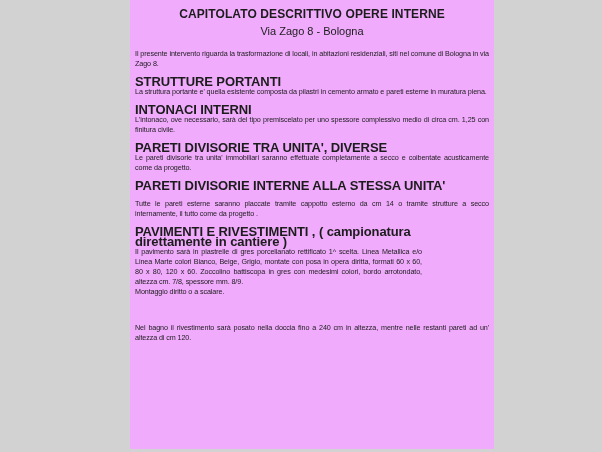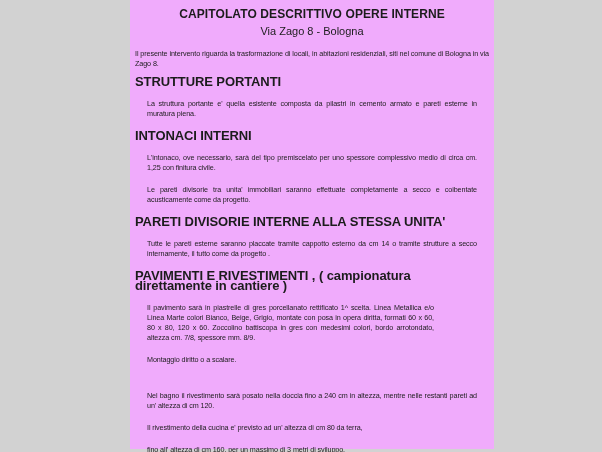--- a/index.html
+++ b/index.html
@@ -30,21 +30,21 @@
     font-size: 11px;
     text-align: center;
     margin-top: 4px;
     line-height: 13px;
   }
   .bodytext, .bodytext p {
     font-size: 7.2px;
     line-height: 10px;
     letter-spacing: -0.1px;
   }
-  p { margin: 12px; }
+  p { margin: 0; }
   .intro {
     margin-top: 11px;
     font-weight: normal;
     text-align: justify;
   }
   .sect { margin-top: 8px; }
   .sect.gap-large { margin-top: 26px; }
   .sect-heading {
     font-weight: bold;
     font-size: 13px;
@@ -68,20 +68,21 @@
     <div class="sect-heading">STRUTTURE PORTANTI</div>
     <p class="just">La struttura portante e' quella esistente composta da pilastri in cemento armato e pareti esterne in muratura piena.</p>
   </div>
 
   <div class="sect bodytext">
     <div class="sect-heading">INTONACI INTERNI</div>
     <p class="just">L'intonaco, ove necessario, sarà del tipo premiscelato per uno spessore complessivo medio di circa cm. 1,25 con finitura civile.</p>
   </div>
 
   <div class="sect bodytext">
+    <div class="sect-heading">PARETI DIVISORIE TRA UNITA', DIVERSE</div>
     <p class="just">Le pareti divisorie tra unita' immobiliari saranno effettuate completamente a secco e coibentate acusticamente come da progetto.</p>
   </div>
 
   <div class="sect bodytext">
     <div class="sect-heading">PARETI DIVISORIE INTERNE ALLA STESSA UNITA'</div>
   </div>
 
   <div class="sect bodytext">
     <p class="just">Tutte le pareti esterne saranno placcate tramite cappotto esterno da cm 14 o tramite strutture a secco internamente, il tutto come da progetto .</p>
   </div>
@@ -89,19 +90,15 @@
   <div class="sect bodytext">
     <div class="sect-heading">PAVIMENTI E RIVESTIMENTI , ( campionatura direttamente in cantiere )</div>
     <p class="just narrow">Il pavimento sarà in piastrelle di gres porcellanato rettificato 1^ scelta. Linea Metallica e/o Linea Marte colori Bianco, Beige, Grigio, montate con posa in opera diritta, formati 60 x 60, 80 x 80, 120 x 60. Zoccolino battiscopa in gres con medesimi colori, bordo arrotondato, altezza cm. 7/8, spessore mm. 8/9.</p>
     <p>Montaggio diritto o a scalare.</p>
   </div>
 
   <div class="sect gap-large bodytext">
     <p class="just">Nel bagno il rivestimento sarà posato nella doccia fino a 240 cm in altezza, mentre nelle restanti pareti ad un' altezza di cm 120.</p>
   </div>
 
-  <div class="sect bodytext">
-    <p>Il rivestimento della cucina e' previsto ad un' altezza di cm 80 da terra,</p>
-    <p>fino all' altezza di cm 160, per un massimo di 3 metri di sviluppo.</p>
-  </div>
 
 
 </div>
 
 </body></html>

